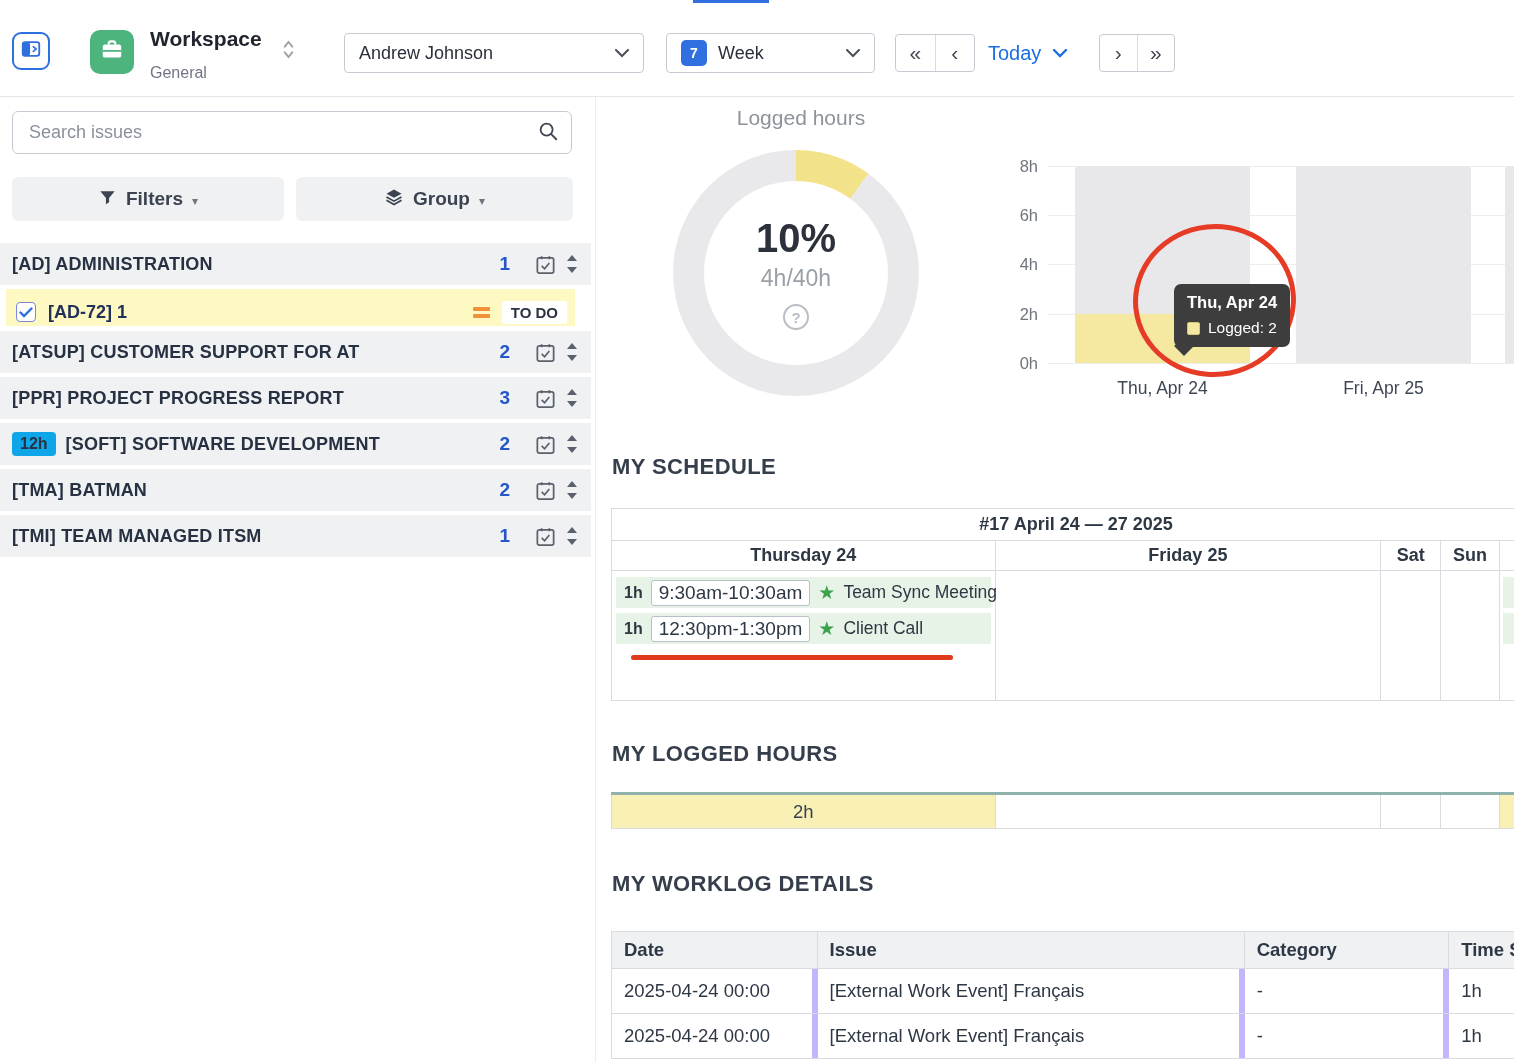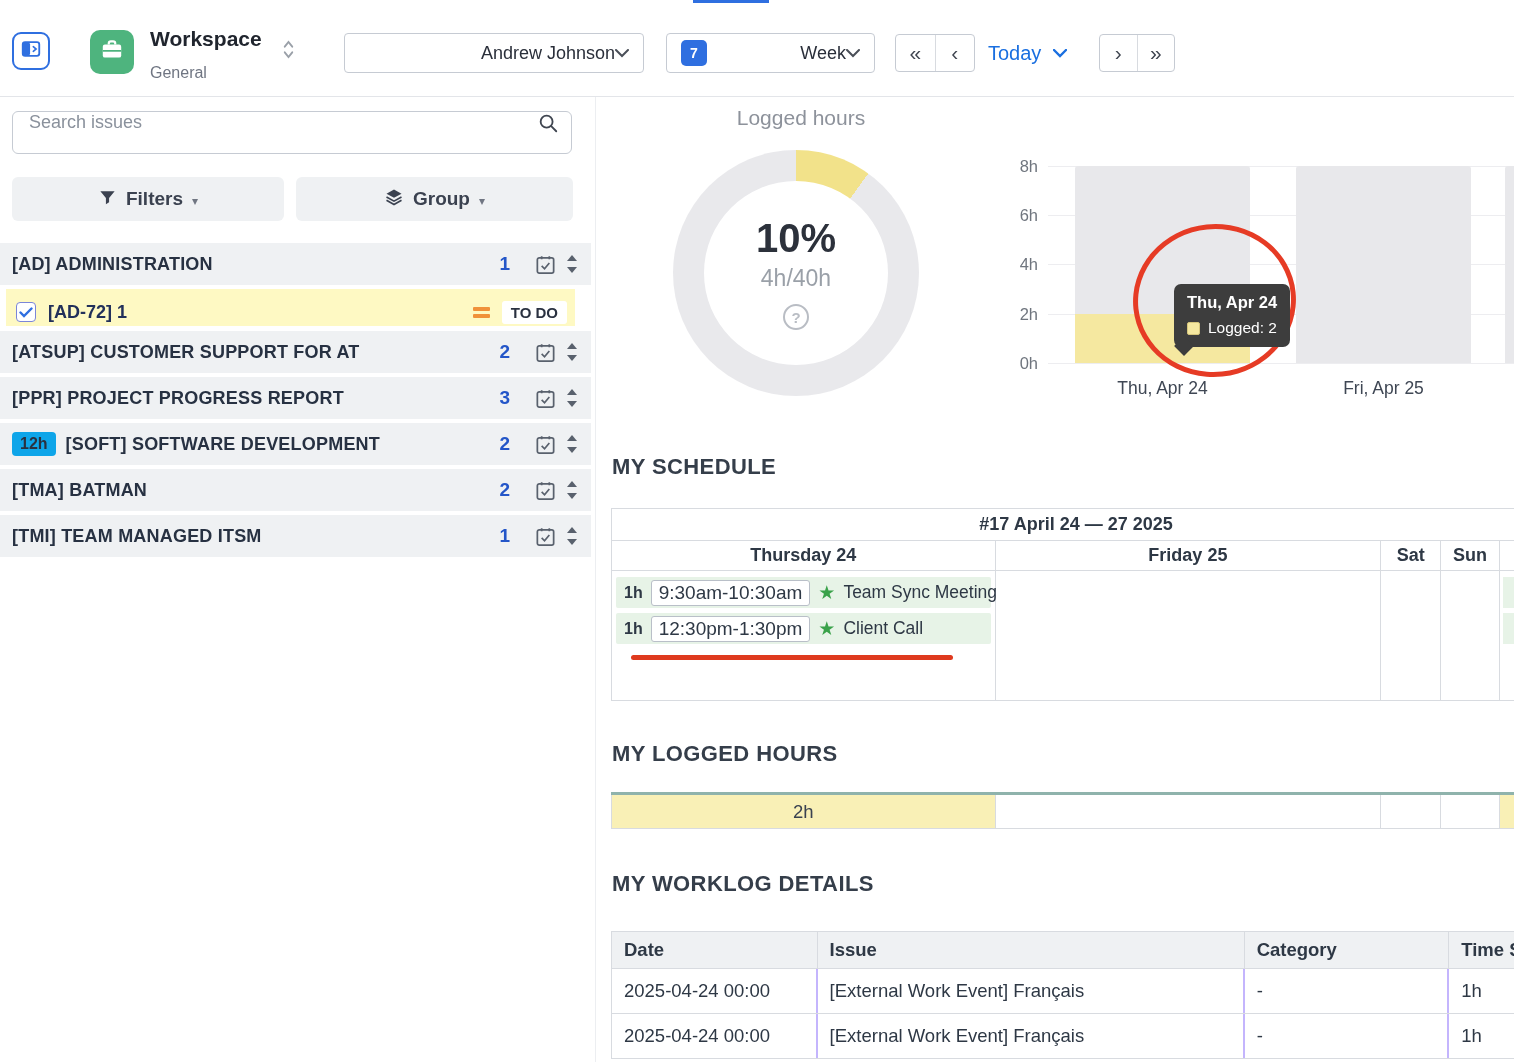--- a/index.html
+++ b/index.html
@@ -3,21 +3,21 @@
 <meta charset="utf-8">
 <style>
   * { margin:0; padding:0; box-sizing:border-box; }
   html,body { width:1514px; height:1062px; }
   body {
     position:relative; overflow:hidden; background:#fff;
     font-family:"Liberation Sans","DejaVu Sans",sans-serif; color:#2a3140;
   }
 
   
-  .hdr { position:absolute; left:0; top:0; width:1514px; height:97px; background:#fff; border-bottom:1px solid #e3e5e9;text-align:right; }
+  .hdr { position:absolute; left:0; top:0; width:1514px; height:97px; background:#fff; border-bottom:1px solid #e3e5e9; }
   .tabline { position:absolute; left:693px; top:0; width:76px; height:3px; background:#2f6fe0; }
   .toggle { position:absolute; left:12px; top:32px; width:38px; height:38px; border:2px solid #2f6fe0; border-radius:9px; background:#fff; display:flex; align-items:center; justify-content:center; cursor:pointer; }
   .wsicon { position:absolute; left:90px; top:30px; width:44px; height:44px; border-radius:10px; background:#4eb47e; display:flex; align-items:center; justify-content:center; }
   .wstitle { position:absolute; left:150px; top:27px; font-size:21px; font-weight:700; color:#20252e; }
   .wssub   { position:absolute; left:150px; top:54px; font-size:16px; color:#6f7582;margin-top:10px; }
   .wssort  { position:absolute; left:281px; top:38px; cursor:pointer; }
   .ddl { position:absolute; height:40px; border:1px solid #c6cbd3; border-radius:4px; background:#fff; display:flex; align-items:center; padding:0 14px; cursor:pointer; }
   .ddl-user { left:344px; top:33px; width:300px; }
   .ddl-week { left:666px; top:33px; width:209px; }
   .ddl-label { font-size:18px; color:#2a2f3a; flex:1; }
@@ -25,21 +25,21 @@
   .navbox { position:absolute; top:34px; height:38px; border:1px solid #c6cbd3; border-radius:4px; display:flex; background:#fff; }
   .navbox-l { left:895px; width:80px; }
   .navbox-r { left:1099px; width:76px; }
   .navcell { flex:1; display:flex; align-items:center; justify-content:center; font-size:21px; color:#3f4550; cursor:pointer; }
   .navcell + .navcell { border-left:1px solid #d8dbe0; }
   .todaywrap { position:absolute; left:988px; top:34px; height:38px; display:flex; align-items:center; gap:12px; }
   .todaylbl { font-size:20px; font-weight:500; color:#1a6fe0; cursor:pointer; }
   .todaycaret { cursor:pointer; display:flex; }
 
   
-  .search { position:absolute; left:12px; top:111px; width:560px; height:43px; border:1px solid #c6cbd3; border-radius:6px; display:flex; align-items:flex-start; padding:0 12px 0 16px; }
+  .search { position:absolute; left:12px; top:111px; width:560px; height:43px; border:1px solid #c6cbd3; border-radius:6px; display:flex; align-items:center; padding:0 12px 0 16px; }
   .search input { border:none; outline:none; flex:1; font-size:18px; color:#2a2f3a; font-family:inherit; }
   .search input::placeholder { color:#8a919c; }
   .tbtn { position:absolute; top:177px; height:44px; background:#eff1f3; border-radius:6px; display:flex; align-items:center; justify-content:center; gap:9px; cursor:pointer; }
   .fbtn { left:12px; width:272px; }
   .gbtn { left:296px; width:277px; }
   .tbtn-label { font-size:19px; font-weight:600; color:#3b4250; }
   .tbtn-caret { font-size:12px; color:#707682; margin-top:3px; }
 
   .projlist { position:absolute; left:0; top:243px; width:591px; }
   .prow { height:42px; margin-bottom:4px; background:#eff1f3; display:flex; align-items:center; padding:0 10px 0 12px; cursor:pointer; }
@@ -102,21 +102,21 @@
   .striptop { position:absolute; left:611px; top:792px; width:930px; height:3px; background:#8fb3ac; }
   .strip { position:absolute; left:611px; top:795px; width:930px; height:34px; display:flex; border-left:1px solid #d8dbe0; }
   .scell { border-right:1px solid #d8dbe0; border-bottom:1px solid #d8dbe0; display:flex; align-items:center; justify-content:center; font-size:18.5px; color:#3a4250; }
   .scell-y { background:#f9f0b6; }
 
   
   .wtable { position:absolute; left:611px; top:931px; width:959px; }
   .wl-head { display:flex; height:38px; background:#eff1f3; border:1px solid #d8dbe0; }
   .wl-hc { display:flex; align-items:center; padding-left:12px; font-size:18.5px; font-weight:700; color:#2e3845; border-right:1px solid #d8dbe0; }
   .wl-row { display:flex; height:45px; border:1px solid #d8dbe0; border-top:none; background:#fff; }
-  .wl-c { display:flex; align-items:center; padding-left:12px; font-size:18.5px; color:#2e3845; border-right:2px solid #c4b5fd; white-space:nowrap; overflow:hidden; }
+  .wl-c { display:flex; align-items:center; padding-left:12px; font-size:18.5px; color:#2e3845; border-right:6px solid #c4b5fd; white-space:nowrap; overflow:hidden; }
   .cw-date { width:206px; } .cw-issue { width:428px; } .cw-cat { width:205px; } .cw-time { width:120px; border-right:none !important; }
 </style>
 </head>
 <body>
 
 <div class="hdr">
   <div class="tabline"></div>
 
   <div class="toggle">
     <span>

